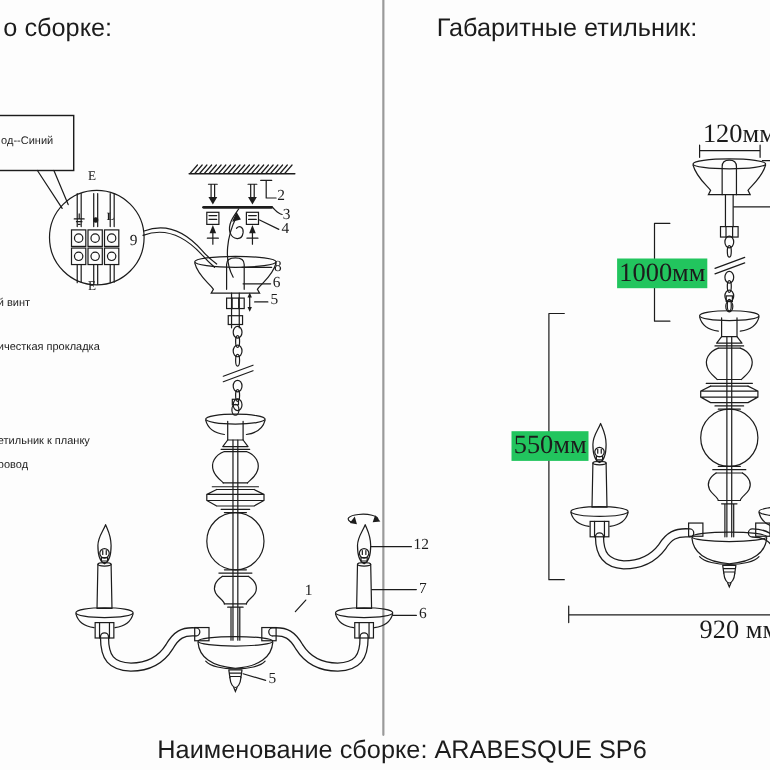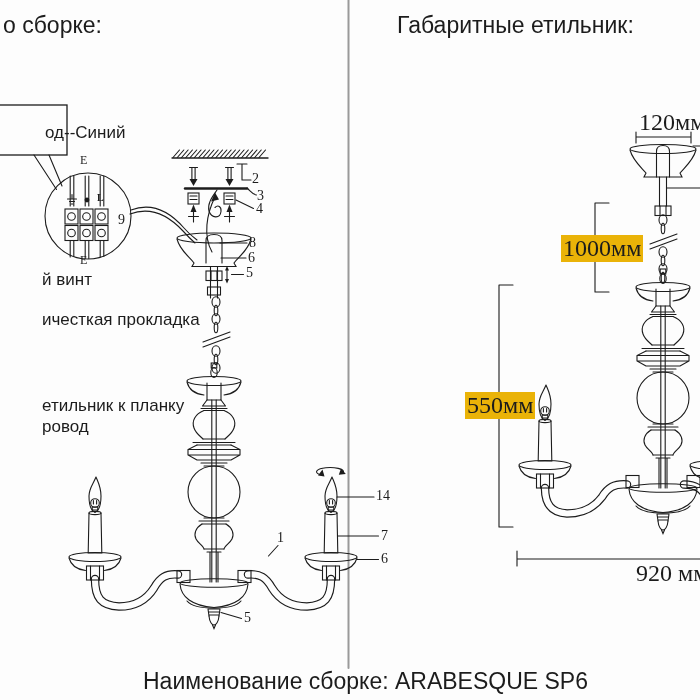--- a/index.html
+++ b/index.html
@@ -1,25 +1,25 @@
 <!DOCTYPE html>
 <html><head>
 <meta charset="utf-8">
 <style>
   html,body{margin:0;padding:0;}
   body{width:700px;height:700px;overflow:hidden;background:#fdfdfd;position:relative;
        font-family:"Liberation Sans",sans-serif;color:#1c1c1c;}
   #art{position:absolute;left:0;top:0;}
   .t{position:absolute;white-space:nowrap;line-height:1.12;}
   .s17{font-size:23px;}
-  .s14{font-size:17px;margin-left:44px;}
+  .s14{font-size:10px;}
   .serif{font-family:"Liberation Serif",serif;}
   .num{font-size:14px;}
   .dim{font-size:24px;}
-  .bg{background:#eab308;padding:0 2px;}
+  .bg{background:#22c55e;padding:0 2px;}
 </style>
 </head>
 <body>
 
 <svg id="art" width="700" height="700" viewBox="0 0 700 700">
   <g stroke="#1c1c1c" fill="none" stroke-width="1.1" stroke-linecap="round">
 
     <line x1="348.5" y1="0" x2="348.5" y2="668" stroke="#9a9a9a" stroke-width="2"></line>
 
     <g id="la">
@@ -318,21 +318,21 @@
   <span class="t serif" style="left:80px;top:254px;font-size:12px">E</span>
   <span class="t serif" style="left:97px;top:192px;font-size:10px;font-weight:bold">L</span>
   <span class="t serif num" style="left:118px;top:212px">9</span>
 
   <span class="t serif num" style="left:252px;top:171px">2</span>
   <span class="t serif num" style="left:257px;top:188px">3</span>
   <span class="t serif num" style="left:256px;top:201px">4</span>
   <span class="t serif num" style="left:249px;top:235px">8</span>
   <span class="t serif num" style="left:248px;top:250px">6</span>
   <span class="t serif num" style="left:246px;top:265px">5</span>
-  <span class="t serif num" style="left:376px;top:488px">14</span>
+  <span class="t serif num" style="left:376px;top:488px">12</span>
   <span class="t serif num" style="left:381px;top:528px">7</span>
   <span class="t serif num" style="left:381px;top:551px">6</span>
   <span class="t serif num" style="left:277px;top:530px">1</span>
   <span class="t serif num" style="left:244px;top:610px">5</span>
 
   <span class="t serif dim" style="left:639px;top:109px">120мм</span>
   <span class="t serif dim bg" style="left:561px;top:235px">1000мм</span>
   <span class="t serif dim bg" style="left:465px;top:392px">550мм</span>
   <span class="t serif dim" style="left:636px;top:560px">920 мм</span>
 

